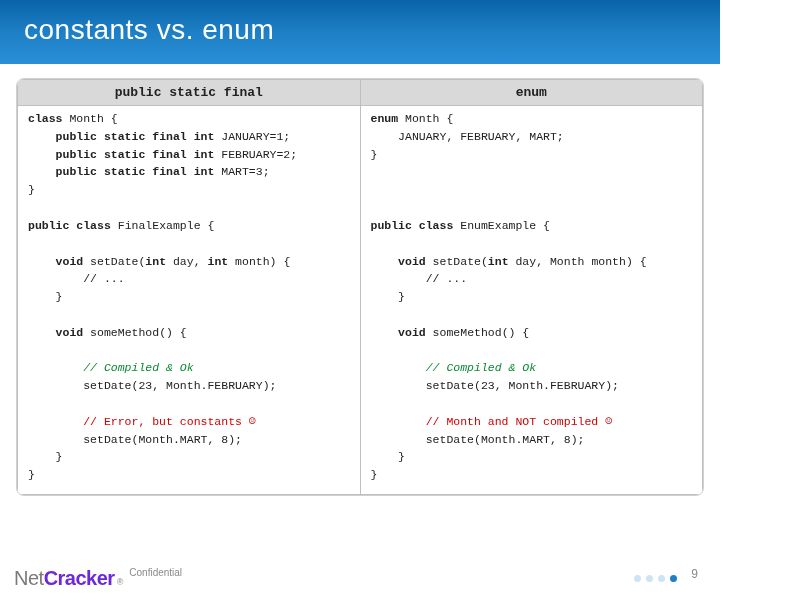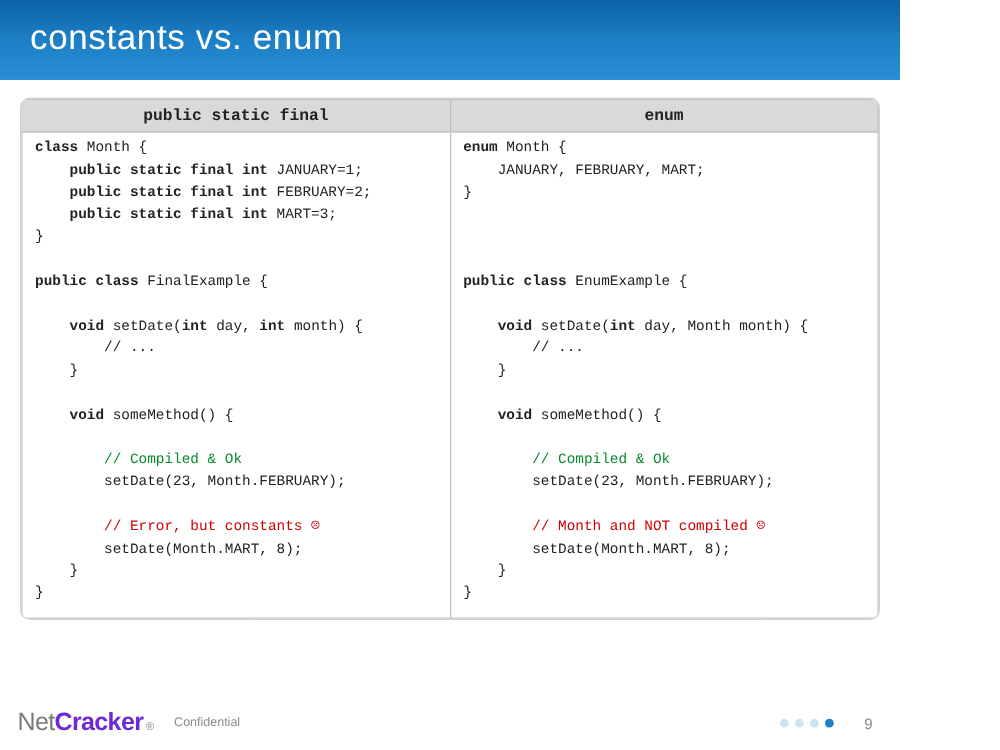--- a/index.html
+++ b/index.html
@@ -40,28 +40,27 @@
     width: 50%;
   }
   pre.code {
     font-family: "Courier New", monospace;
     font-size: 11.5px;
     line-height: 1.55;
     white-space: pre;
     color: #222;
   }
   pre.code .kw { font-weight: bold; }
-  pre.code .cm-ok { color: #0a8a30; }
+  pre.code .cm-ok { color: #0a8a30; font-style: italic; }
   pre.code .cm-err { color: #d00000; }
   .footer {
     margin-top: auto;
     display: flex;
-    align-items: center;
     padding: 8px 22px 10px 14px;
-    gap: 10px;
+    gap: 0;
   }
   .logo { display: flex; align-items: baseline; font-family: Arial, sans-serif; }
   .logo .net { color: #7a7a7a; font-size: 20px; font-weight: 400; letter-spacing: -0.5px; }
   .logo .cracker { color: #6d28d9; font-size: 20px; font-weight: 900; letter-spacing: -0.5px; }
   .logo .r { color: #888; font-size: 9px; margin-left: 2px; vertical-align: super; }
   .copy { color: #8a8a8a; font-size: 10px; line-height: 1.2; margin-left: 6px; }
   .dots { margin-left: auto; display: flex; gap: 5px; align-items: center; }
   .dots span { width: 7px; height: 7px; border-radius: 50%; background: #cde4f5; display: inline-block; }
   .dots span.on { background: #1d7fc5; }
   .pgnum { color: #888; font-size: 12px; margin-left: 14px; }

